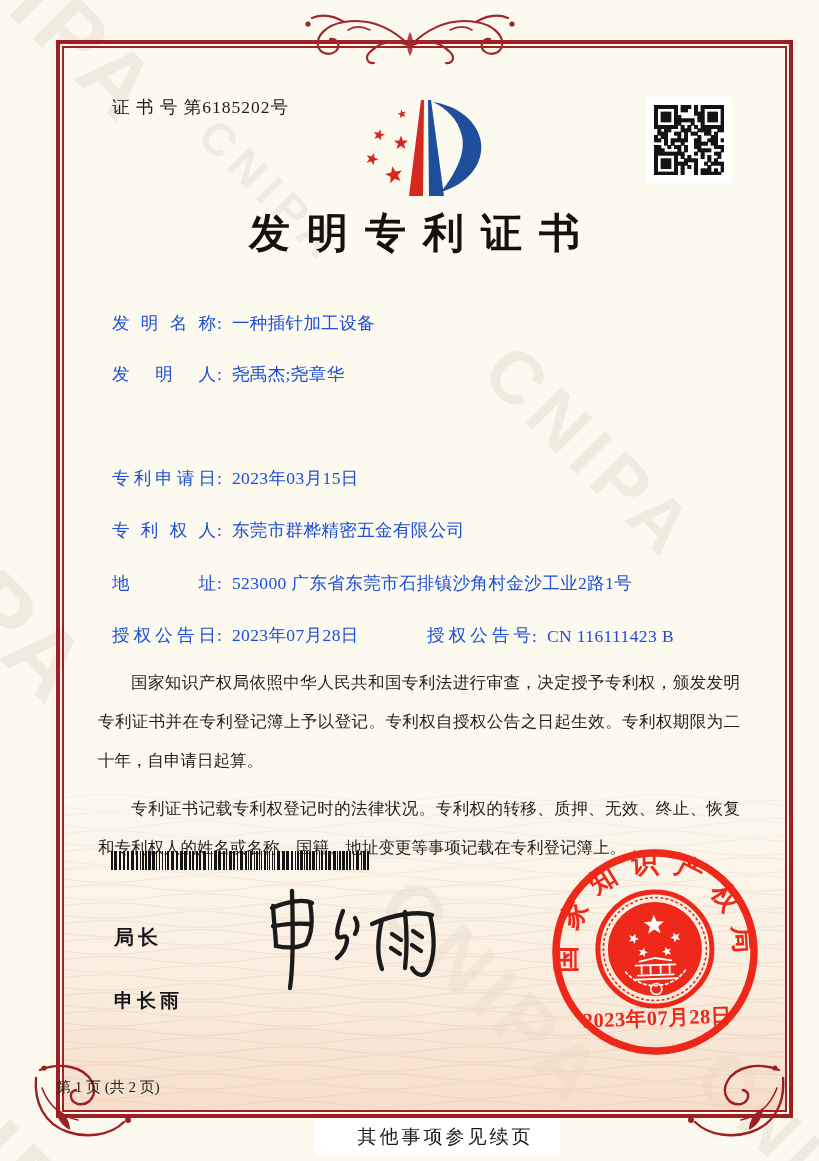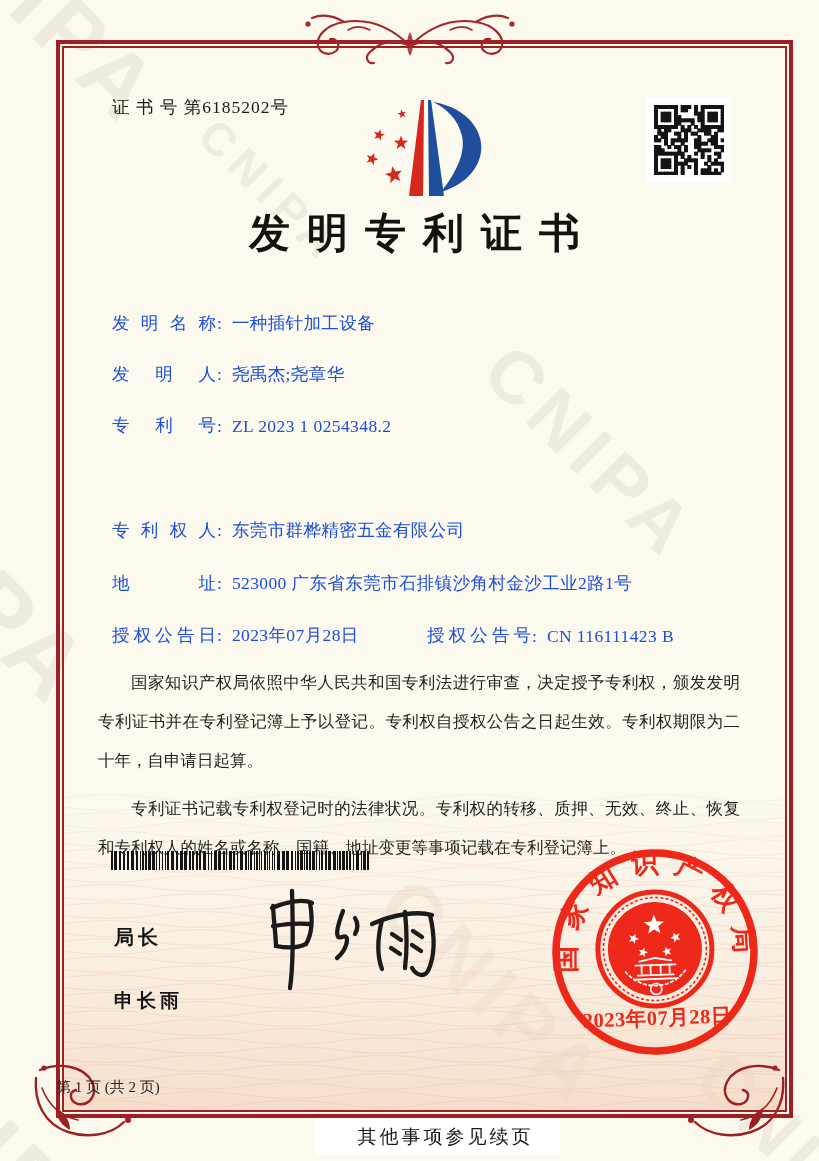--- a/index.html
+++ b/index.html
@@ -404,22 +404,22 @@
   </div>
 
   <div class="content" id="title">发明专利证书</div>
 
   <div class="frow" style="top:311px">
     <span class="jlabel">发明名称</span><span class="colon">:</span><span class="fval">一种插针加工设备</span>
   </div>
   <div class="frow" style="top:362px">
     <span class="jlabel">发明人</span><span class="colon">:</span><span class="fval">尧禹杰;尧章华</span>
   </div>
-  <div class="frow" style="top:413px">
-    <span class="jlabel">专利号</span><span class="colon">:</span><span class="fval">ZL 2023 1 0254348.2</span>
+  <div class="frow" style="top:466px">
+    <span class="jlabel">专利申请日</span><span class="colon">:</span><span class="fval">2023年03月15日</span>
   </div>
   <div class="frow" style="top:518px">
     <span class="jlabel">专利权人</span><span class="colon">:</span><span class="fval">东莞市群桦精密五金有限公司</span>
   </div>
   <div class="frow" style="top:571px">
     <span class="jlabel">地址</span><span class="colon">:</span><span class="fval">523000 广东省东莞市石排镇沙角村金沙工业2路1号</span>
   </div>
   <div class="frow" style="top:623px">
     <span class="jlabel">授权公告日</span><span class="colon">:</span><span class="fval">2023年07月28日</span>
     <span class="pair2">

